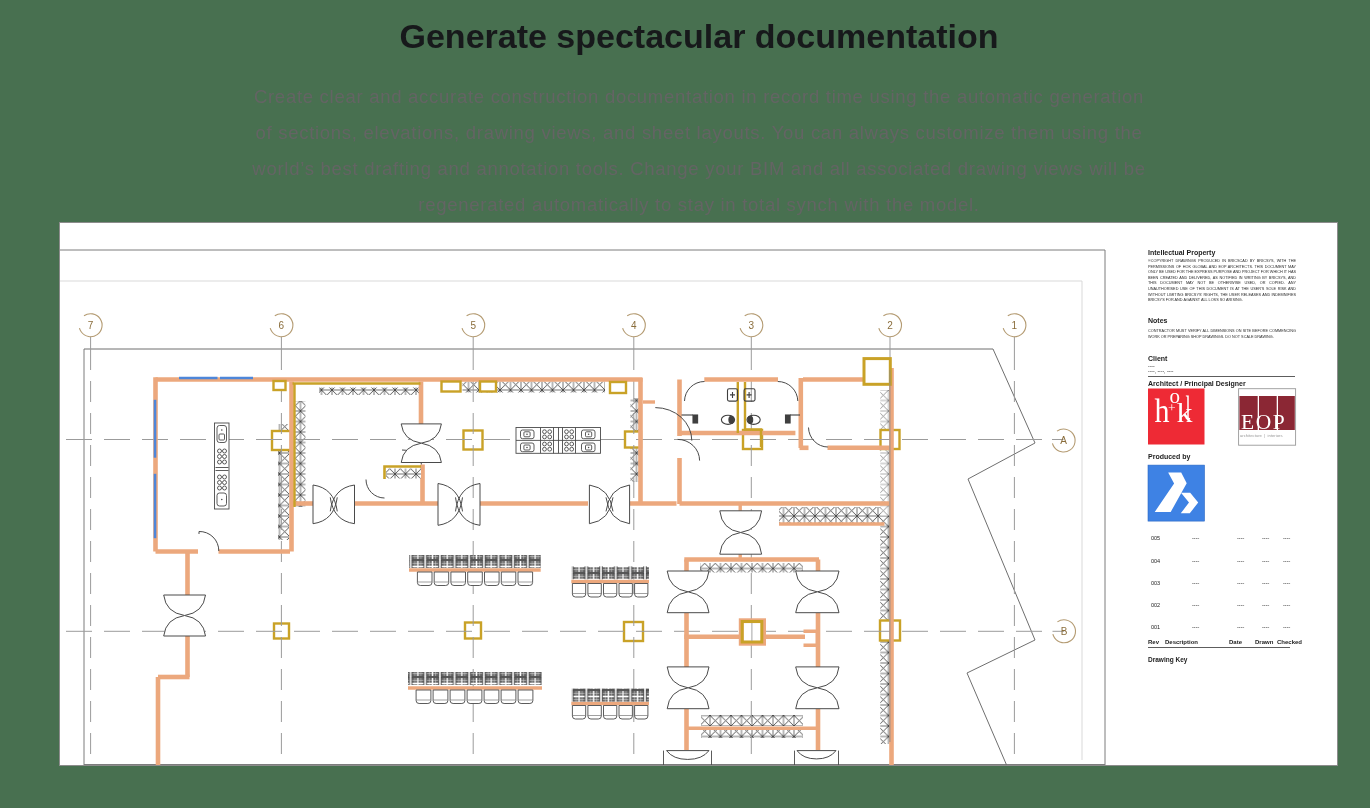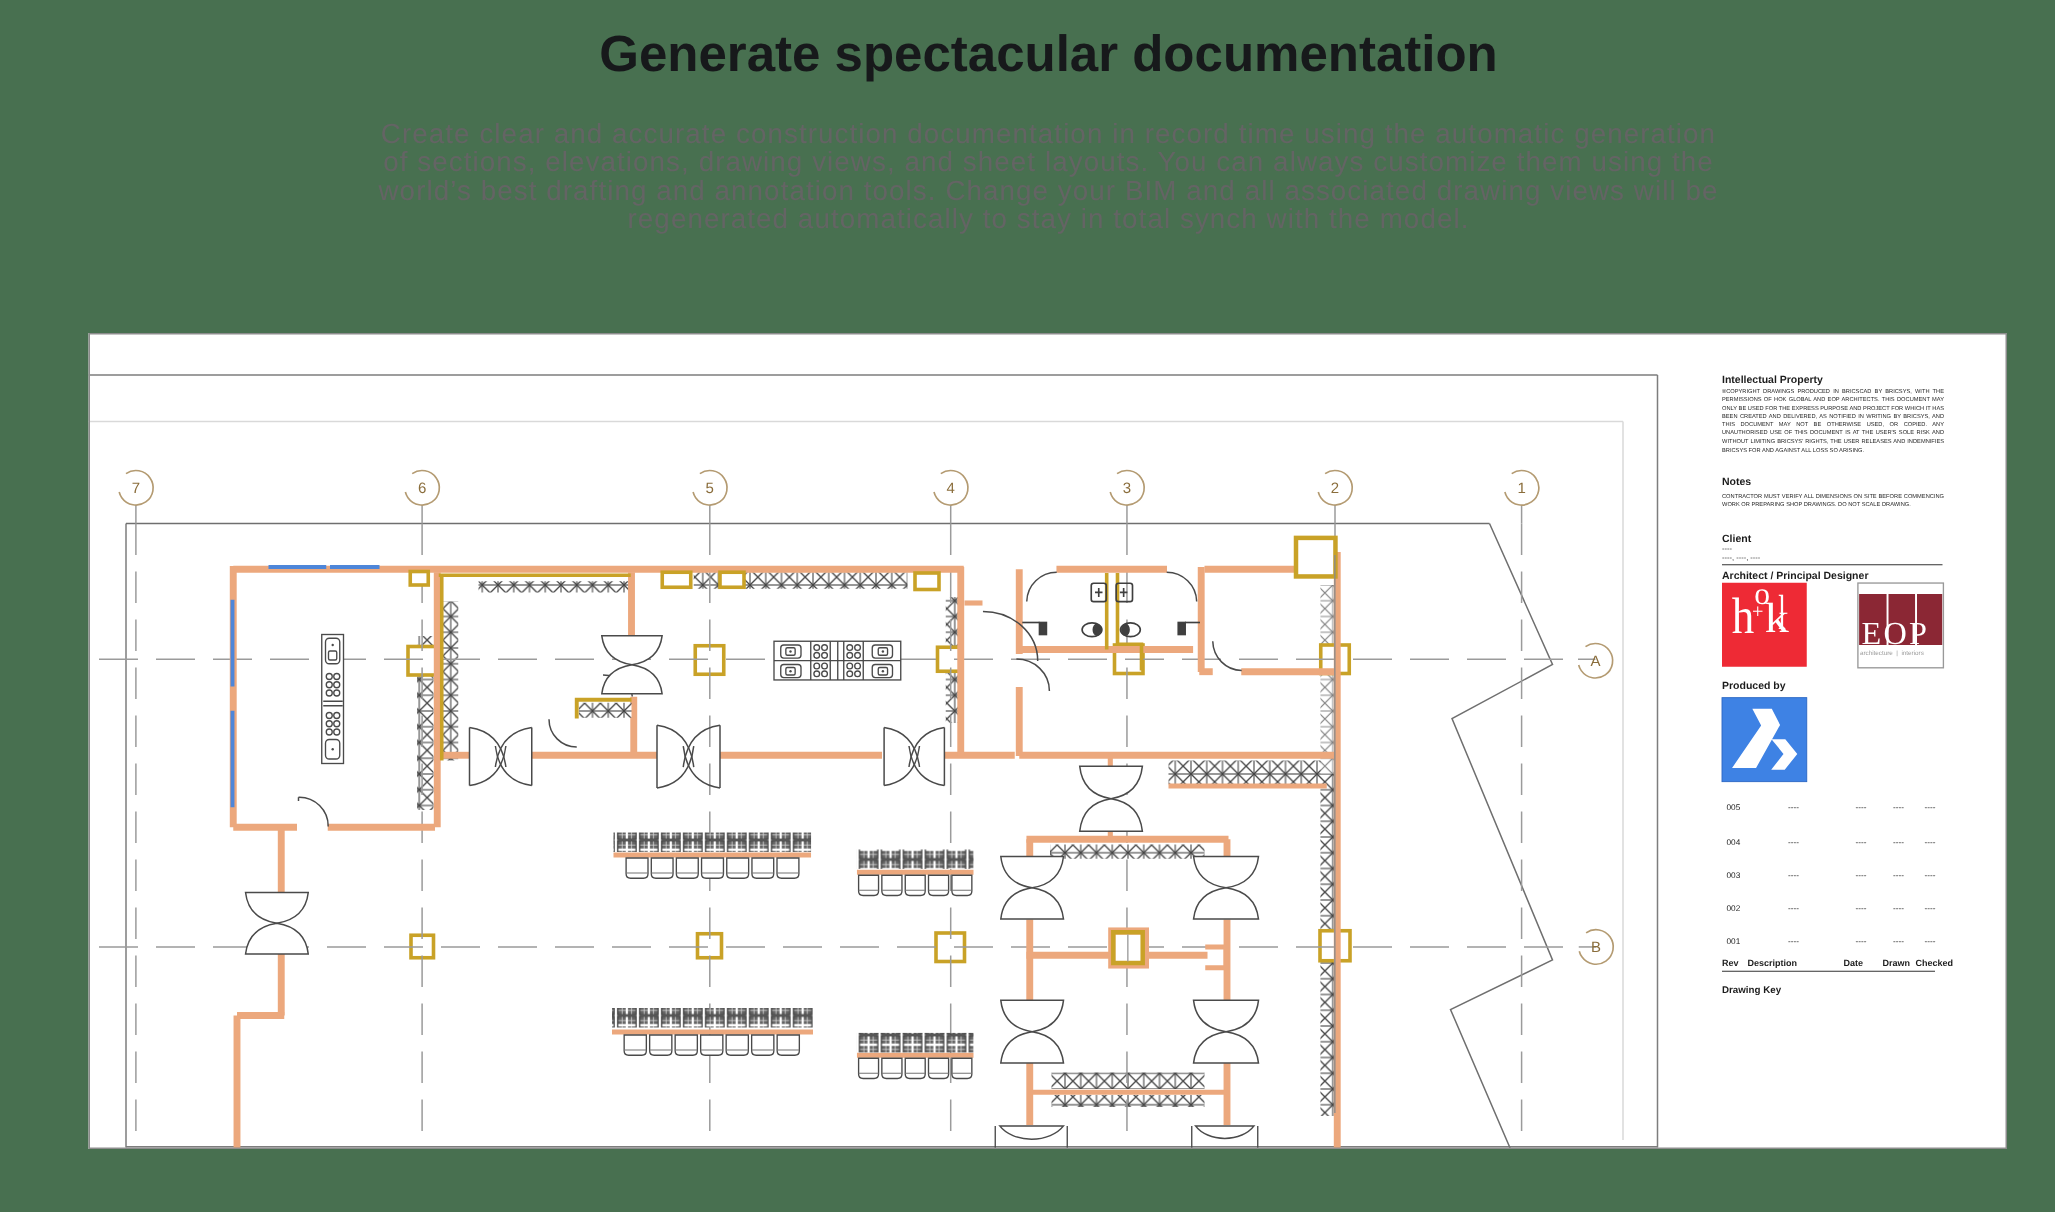--- a/index.html
+++ b/index.html
@@ -1,16 +1,16 @@
 <!DOCTYPE html>
 <html><head><meta charset="utf-8"><style>
 html,body{margin:0;padding:0;}
 body{width:1370px;height:808px;background:rgb(72,112,80);font-family:"Liberation Sans",sans-serif;position:relative;overflow:hidden;}
 .title{position:absolute;left:0;top:17px;width:1398px;text-align:center;font-size:34px;font-weight:bold;color:#17191b;letter-spacing:0px;}
-.para{position:absolute;left:219px;top:79px;width:960px;text-align:center;font-size:18.5px;line-height:19px;color:#646464;letter-spacing:0.72px;}
+.para{position:absolute;left:219px;top:79px;width:960px;text-align:center;font-size:18.5px;line-height:36px;color:#646464;letter-spacing:0.72px;}
 .sheet{position:absolute;left:59px;top:222px;width:1279px;height:544px;background:#fff;outline:1px solid #8c8c8c;outline-offset:-1px;}
 </style></head>
 <body>
 <div class="title">Generate spectacular documentation</div>
 <div class="para">Create clear and accurate construction documentation in record time using the automatic generation<br>of sections, elevations, drawing views, and sheet layouts. You can always customize them using the<br>world’s best drafting and annotation tools. Change your BIM and all associated drawing views will be<br>regenerated automatically to stay in total synch with the model.</div>
 <div class="sheet">
 <svg width="1279" height="544" viewBox="0 0 1279 544">
 <defs>
 <pattern id="xh" width="10.5" height="10.5" patternUnits="userSpaceOnUse">
 <rect x="0" y="0" width="10.5" height="10.5" fill="#fff" stroke="#555" stroke-width="0.8"></rect>

